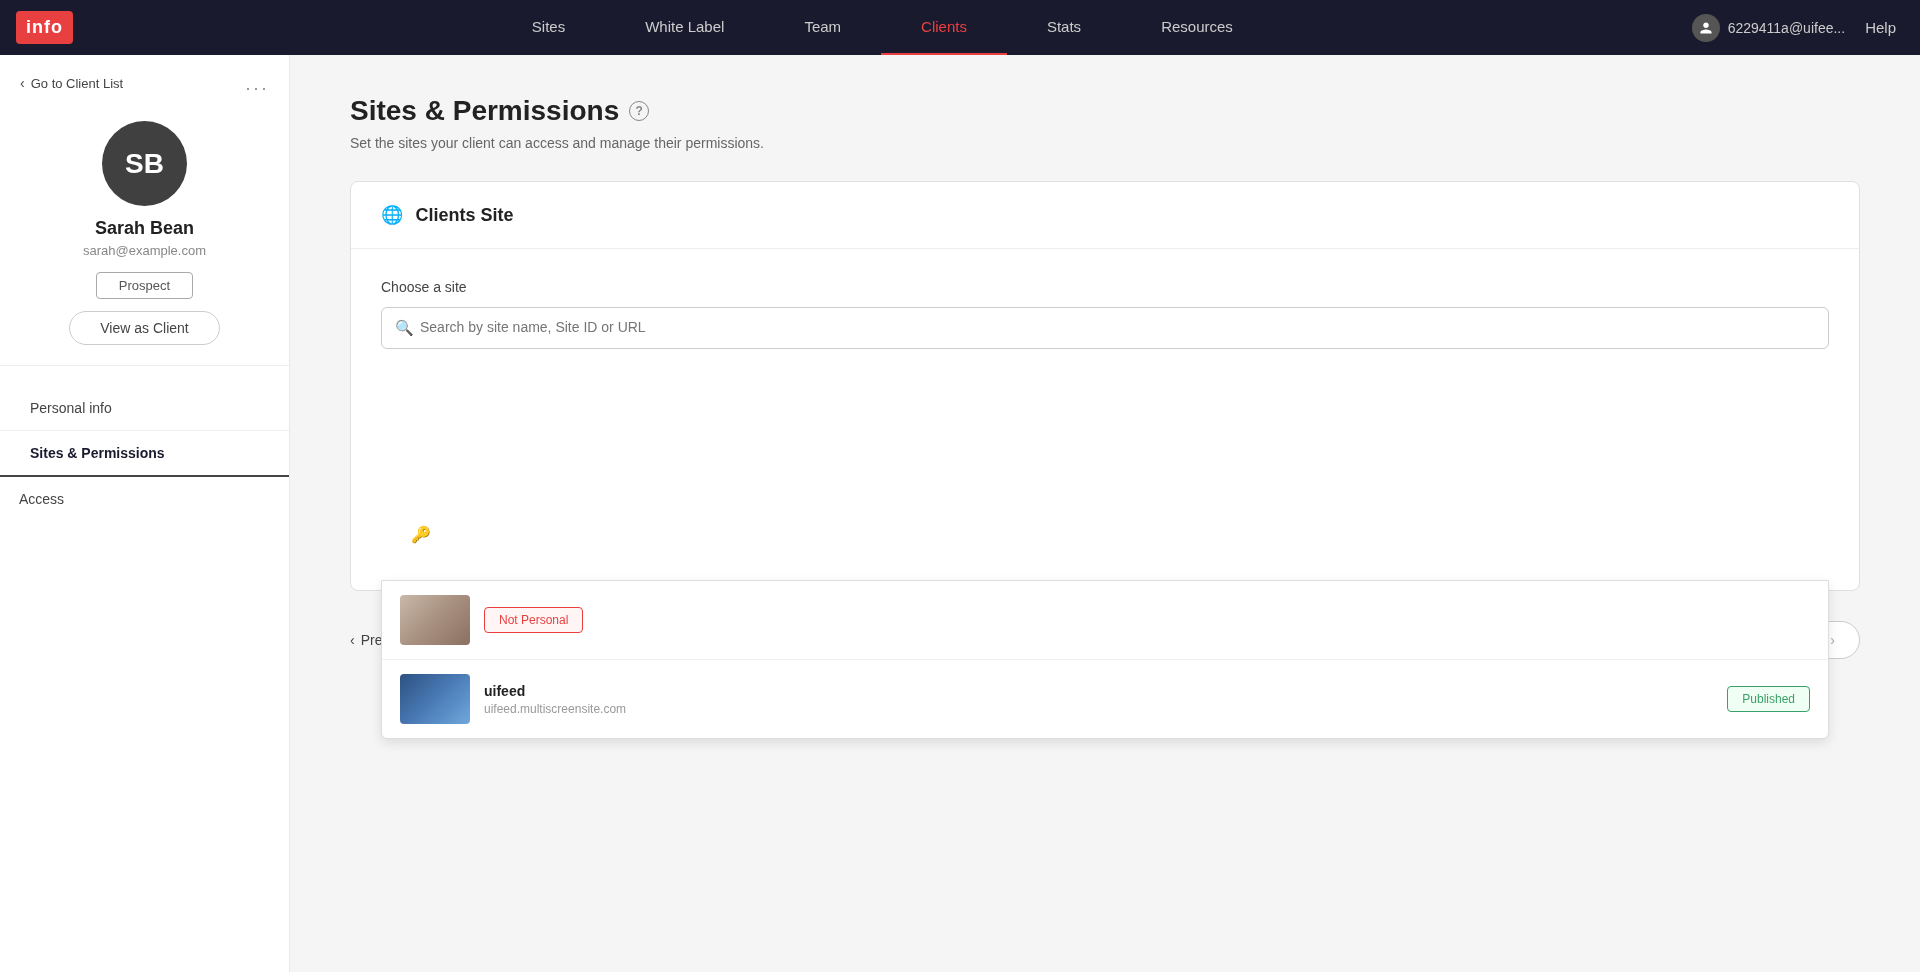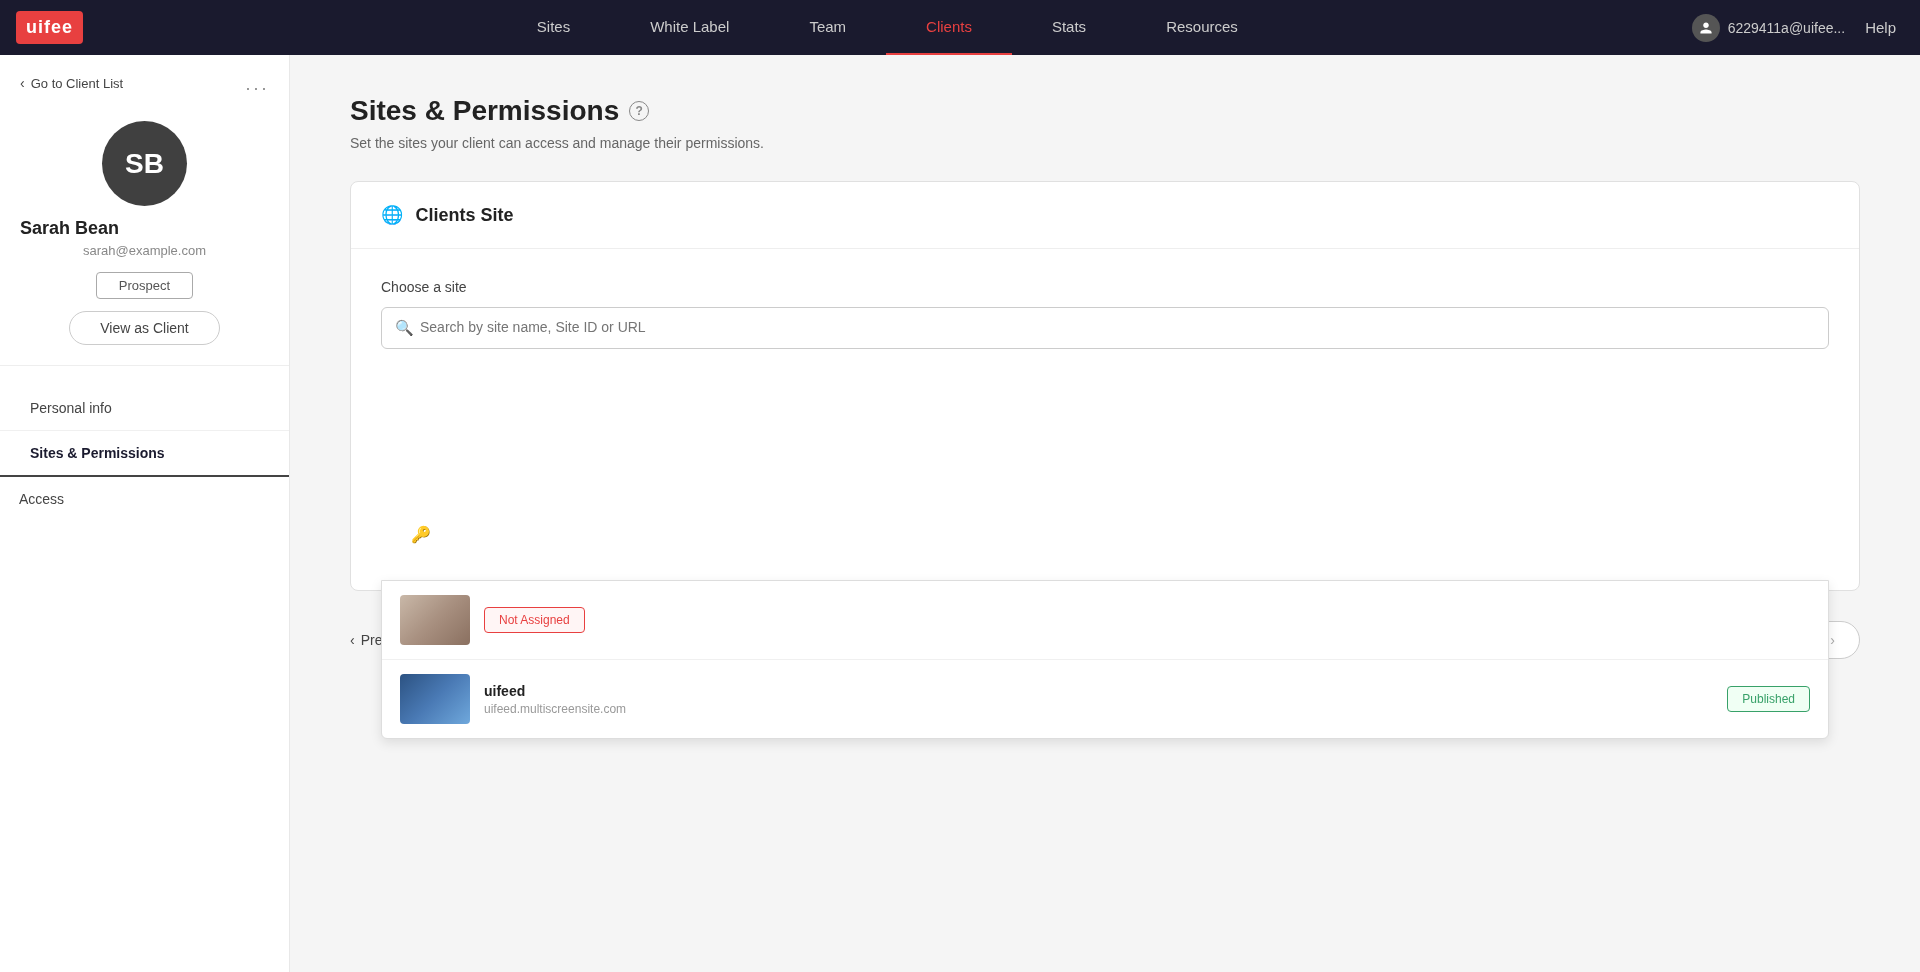--- a/index.html
+++ b/index.html
@@ -120,21 +120,21 @@
       background: #404040;
       color: white;
       font-size: 28px;
       font-weight: 600;
       display: flex;
       align-items: center;
       justify-content: center;
       margin: 20px auto 12px;
     }
     .client-name {
-      text-align: left;
+      text-align: center;
       font-weight: 700;
       font-size: 18px;
       color: #222;
       margin-bottom: 4px;
     }
     .client-email {
       text-align: center;
       color: #888;
       font-size: 13px;
       margin-bottom: 14px;
@@ -413,21 +413,21 @@
       position: absolute;
       bottom: 20px;
       width: 100%;
     }
     .footer a { color: #888; text-decoration: none; }
   </style>
 </head>
 <body>
 
 <nav class="top-nav">
-  <div class="nav-logo">uifee</div>
+  <div class="nav-logo">info</div>
   <div class="nav-items">
     <a class="nav-item">Sites</a>
     <a class="nav-item">White Label</a>
     <a class="nav-item">Team</a>
     <a class="nav-item active">Clients</a>
     <a class="nav-item">Stats</a>
     <a class="nav-item">Resources</a>
   </div>
   <div class="nav-right">
     <div class="nav-user">
@@ -484,21 +484,21 @@
           <span class="search-icon-pos">🔍</span>
           <input class="search-input" type="text" placeholder="Search by site name, Site ID or URL" style="">
         </div>
 
         <div class="site-dropdown">
 
           <div class="site-item">
             <div class="site-thumbnail">
               <div class="thumb-bag"></div>
             </div>
-            <span class="status-badge status-not-published">Not Assigned</span>
+            <span class="status-badge status-not-published">Not Personal</span>
           </div>
 
           <div class="site-item">
             <div class="site-thumbnail">
               <div class="thumb-uifeed"></div>
             </div>
             <div class="site-info">
               <div class="site-name">uifeed</div>
               <div class="site-url">uifeed.multiscreensite.com</div>
             </div>

